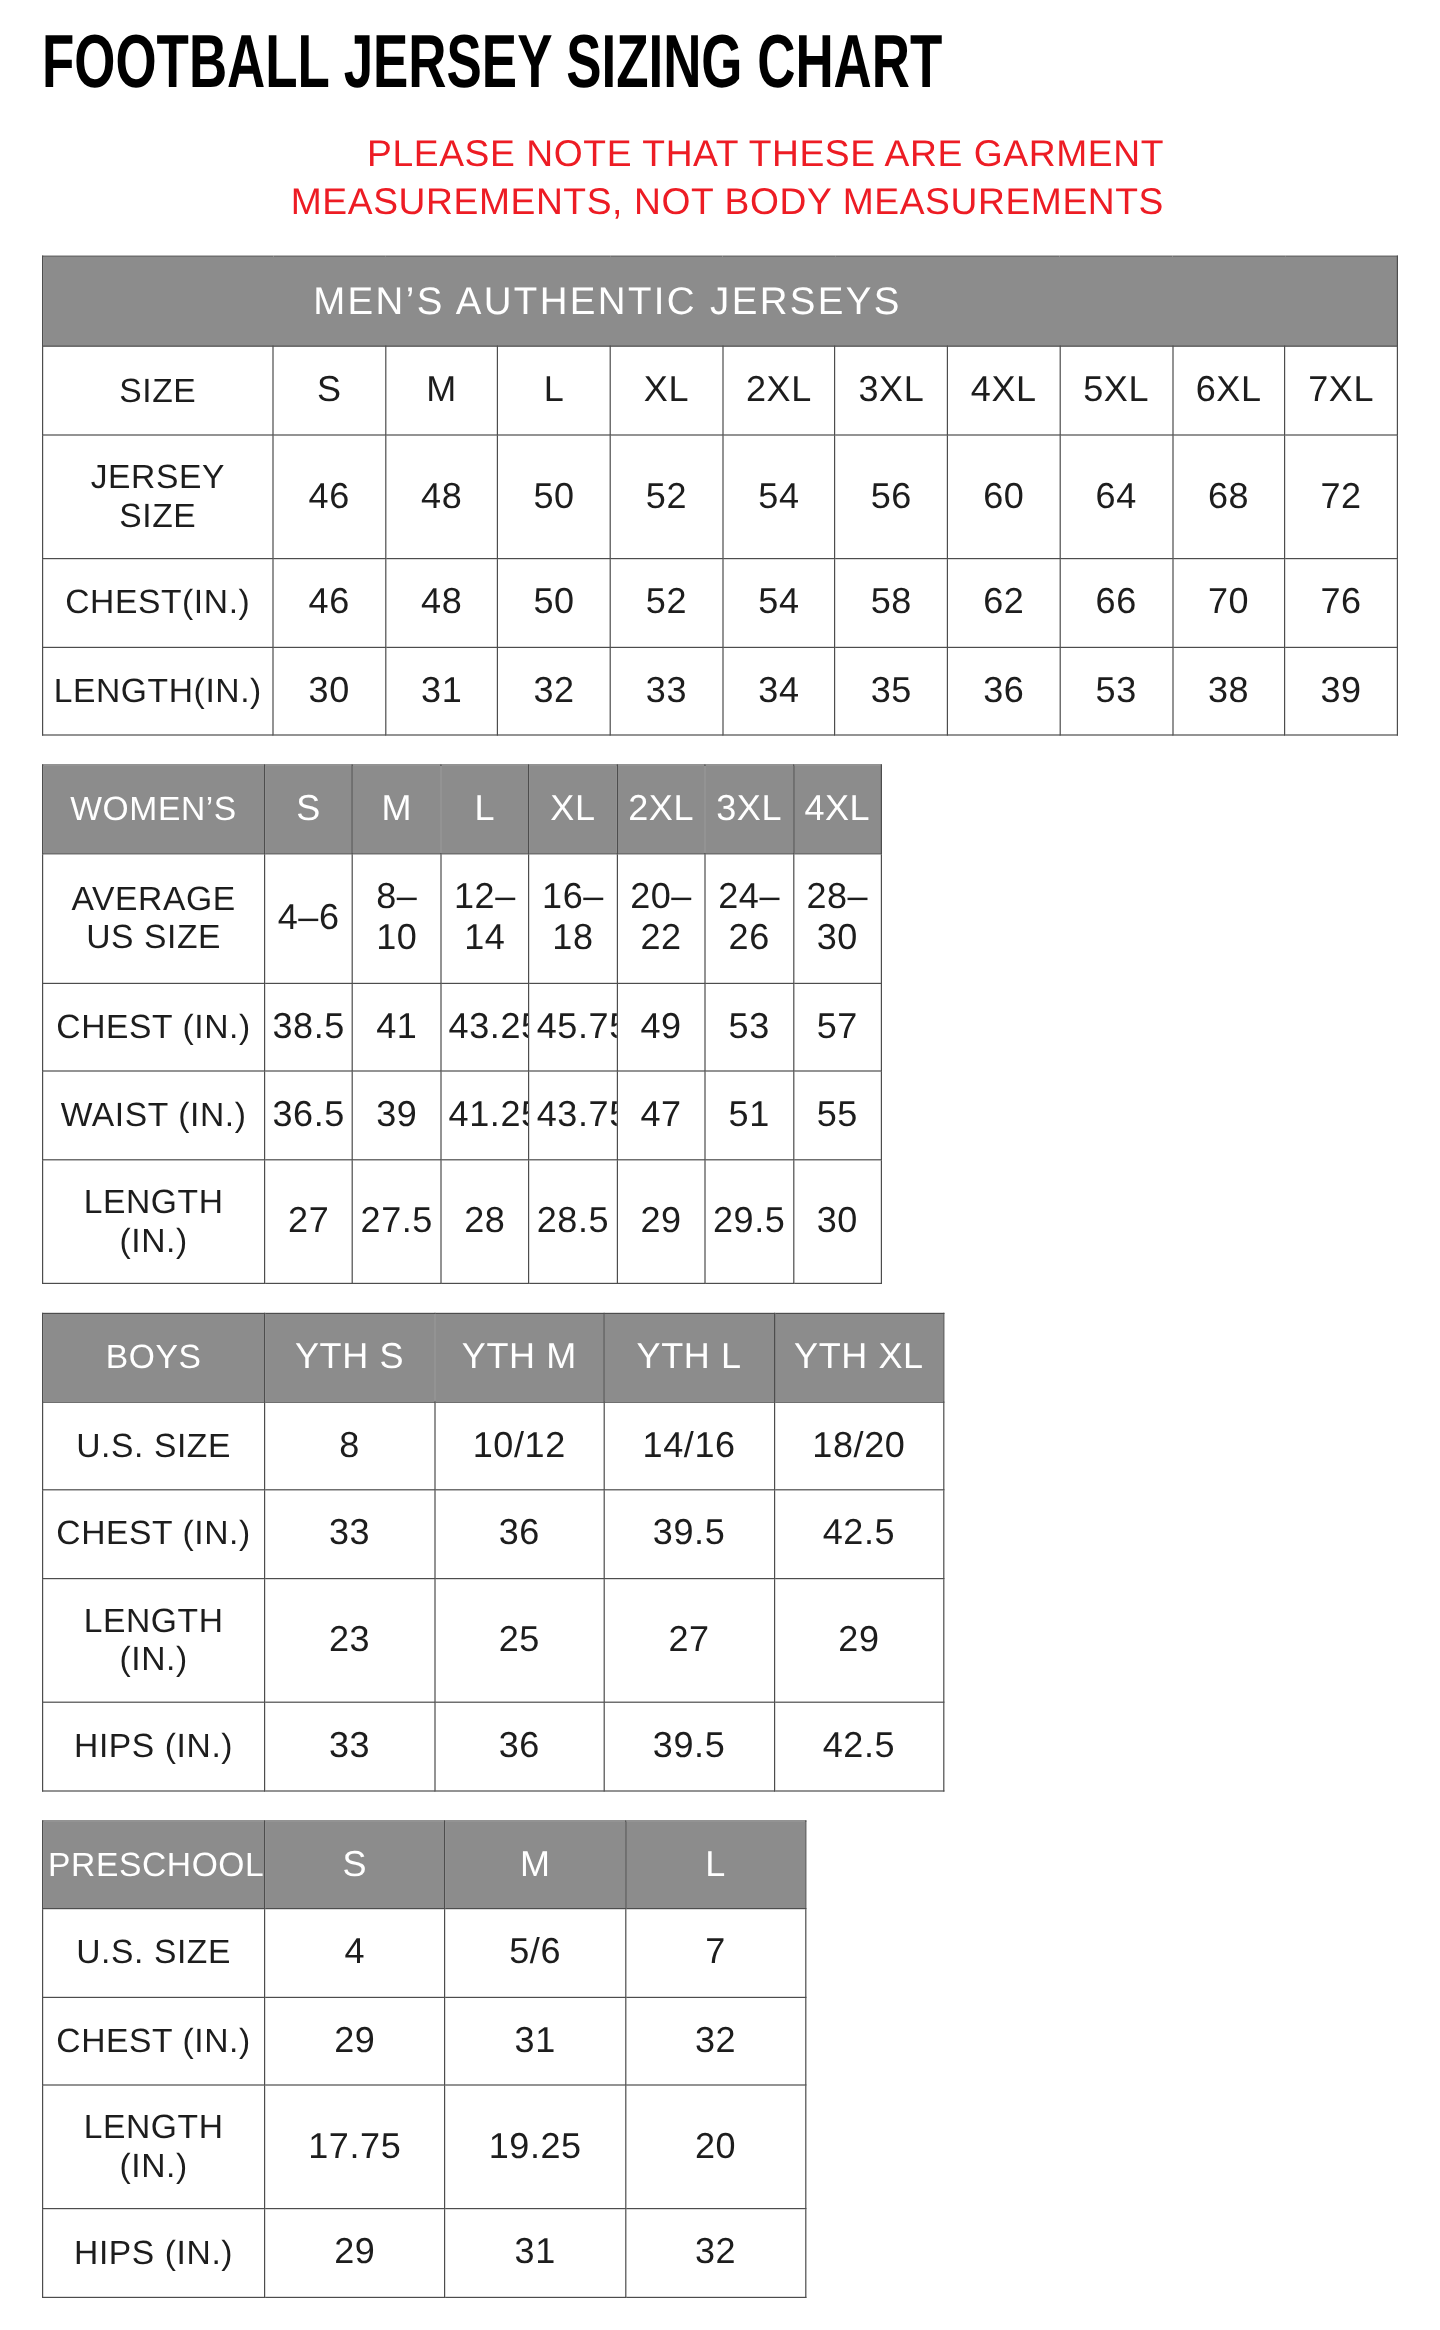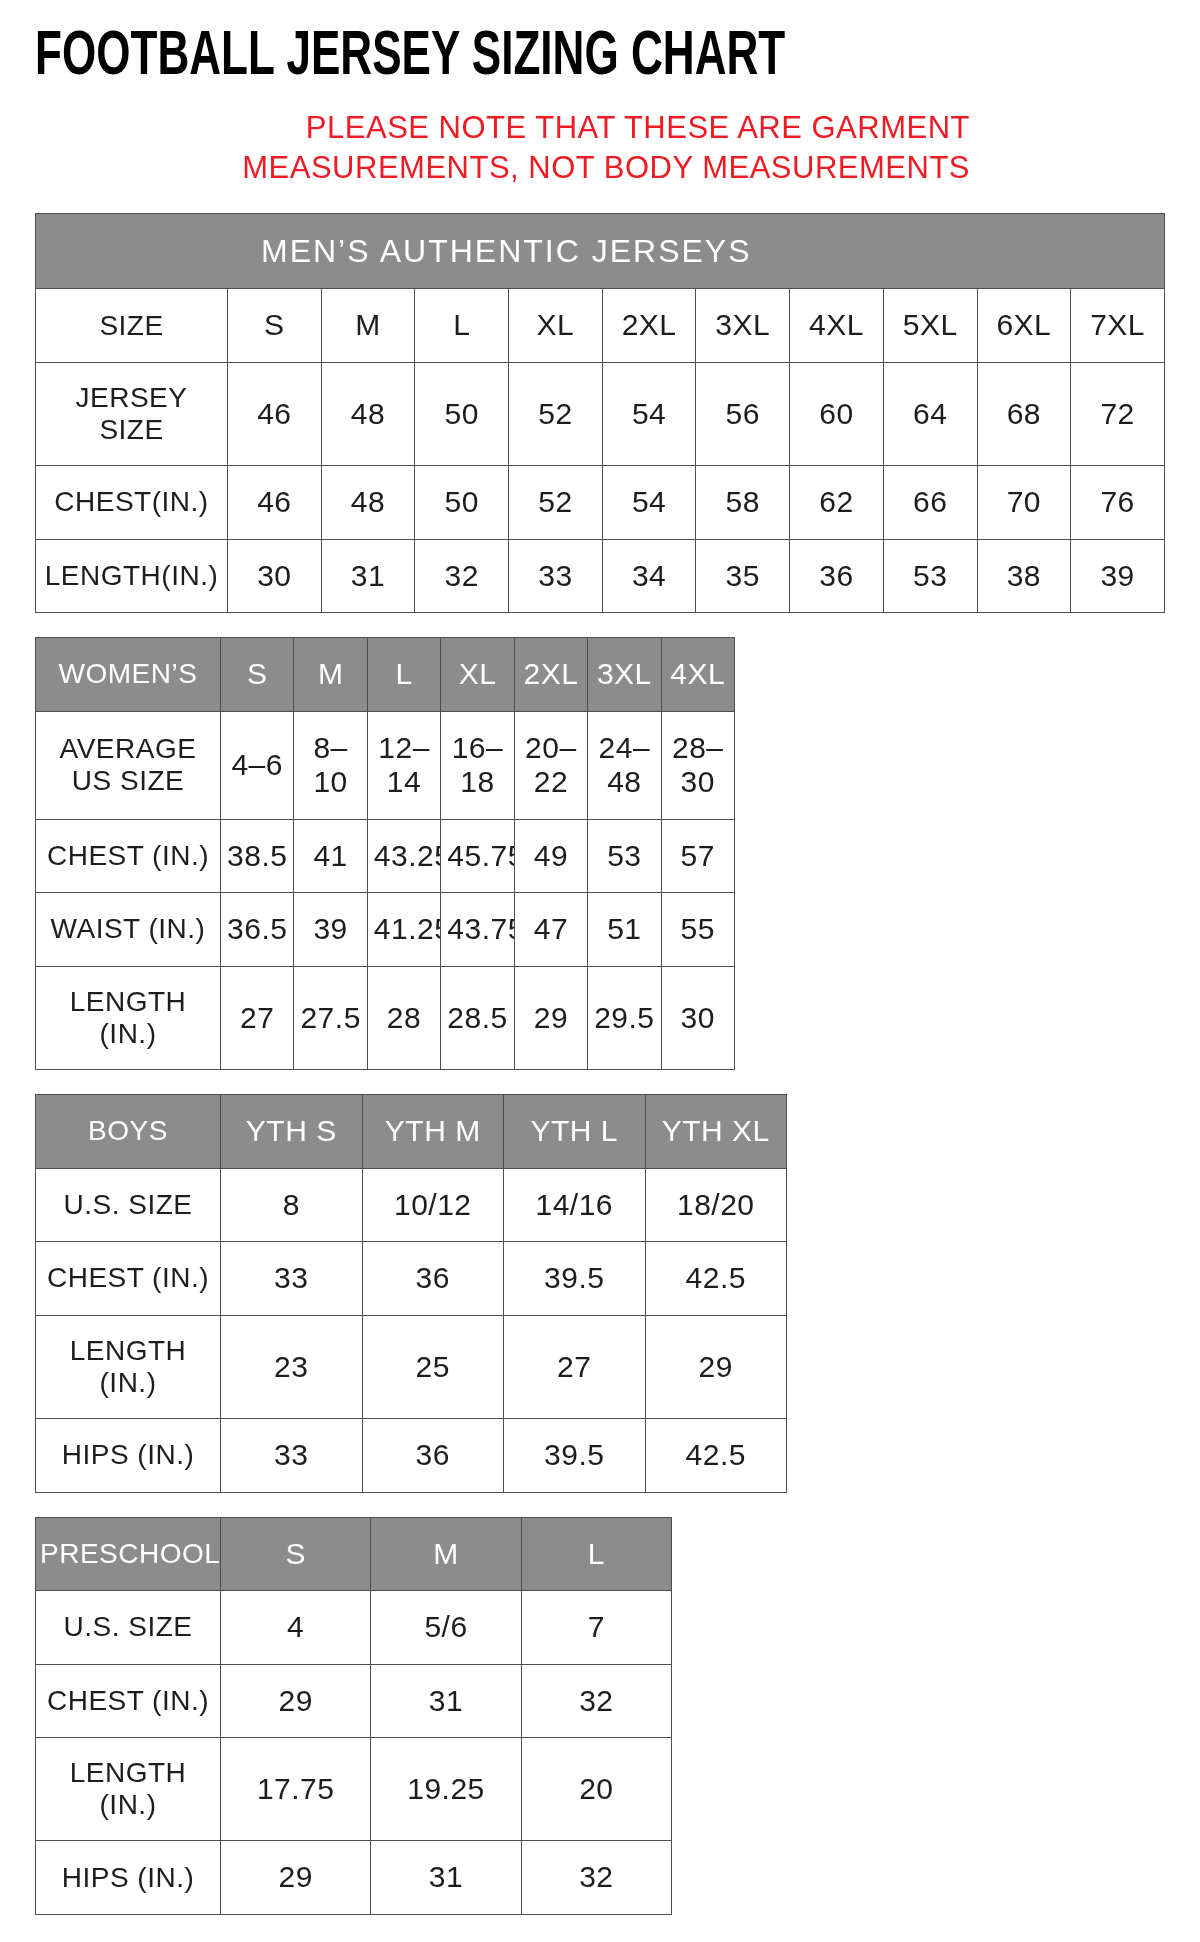--- a/index.html
+++ b/index.html
@@ -186,21 +186,21 @@
           <td data-name="size-header-cell">3XL</td>
           <td data-name="size-header-cell">4XL</td>
         </tr>
         <tr data-name="table-row">
           <td data-name="row-label" class="label-cell">AVERAGE US SIZE</td>
           <td data-name="value-cell">4–6</td>
           <td data-name="value-cell">8–10</td>
           <td data-name="value-cell">12–14</td>
           <td data-name="value-cell">16–18</td>
           <td data-name="value-cell">20–22</td>
-          <td data-name="value-cell">24–48</td>
+          <td data-name="value-cell">24–26</td>
           <td data-name="value-cell">28–30</td>
         </tr>
         <tr data-name="table-row">
           <td data-name="row-label" class="label-cell">CHEST (IN.)</td>
           <td data-name="value-cell">38.5</td>
           <td data-name="value-cell">41</td>
           <td data-name="value-cell">43.25</td>
           <td data-name="value-cell">45.75</td>
           <td data-name="value-cell">49</td>
           <td data-name="value-cell">53</td>

